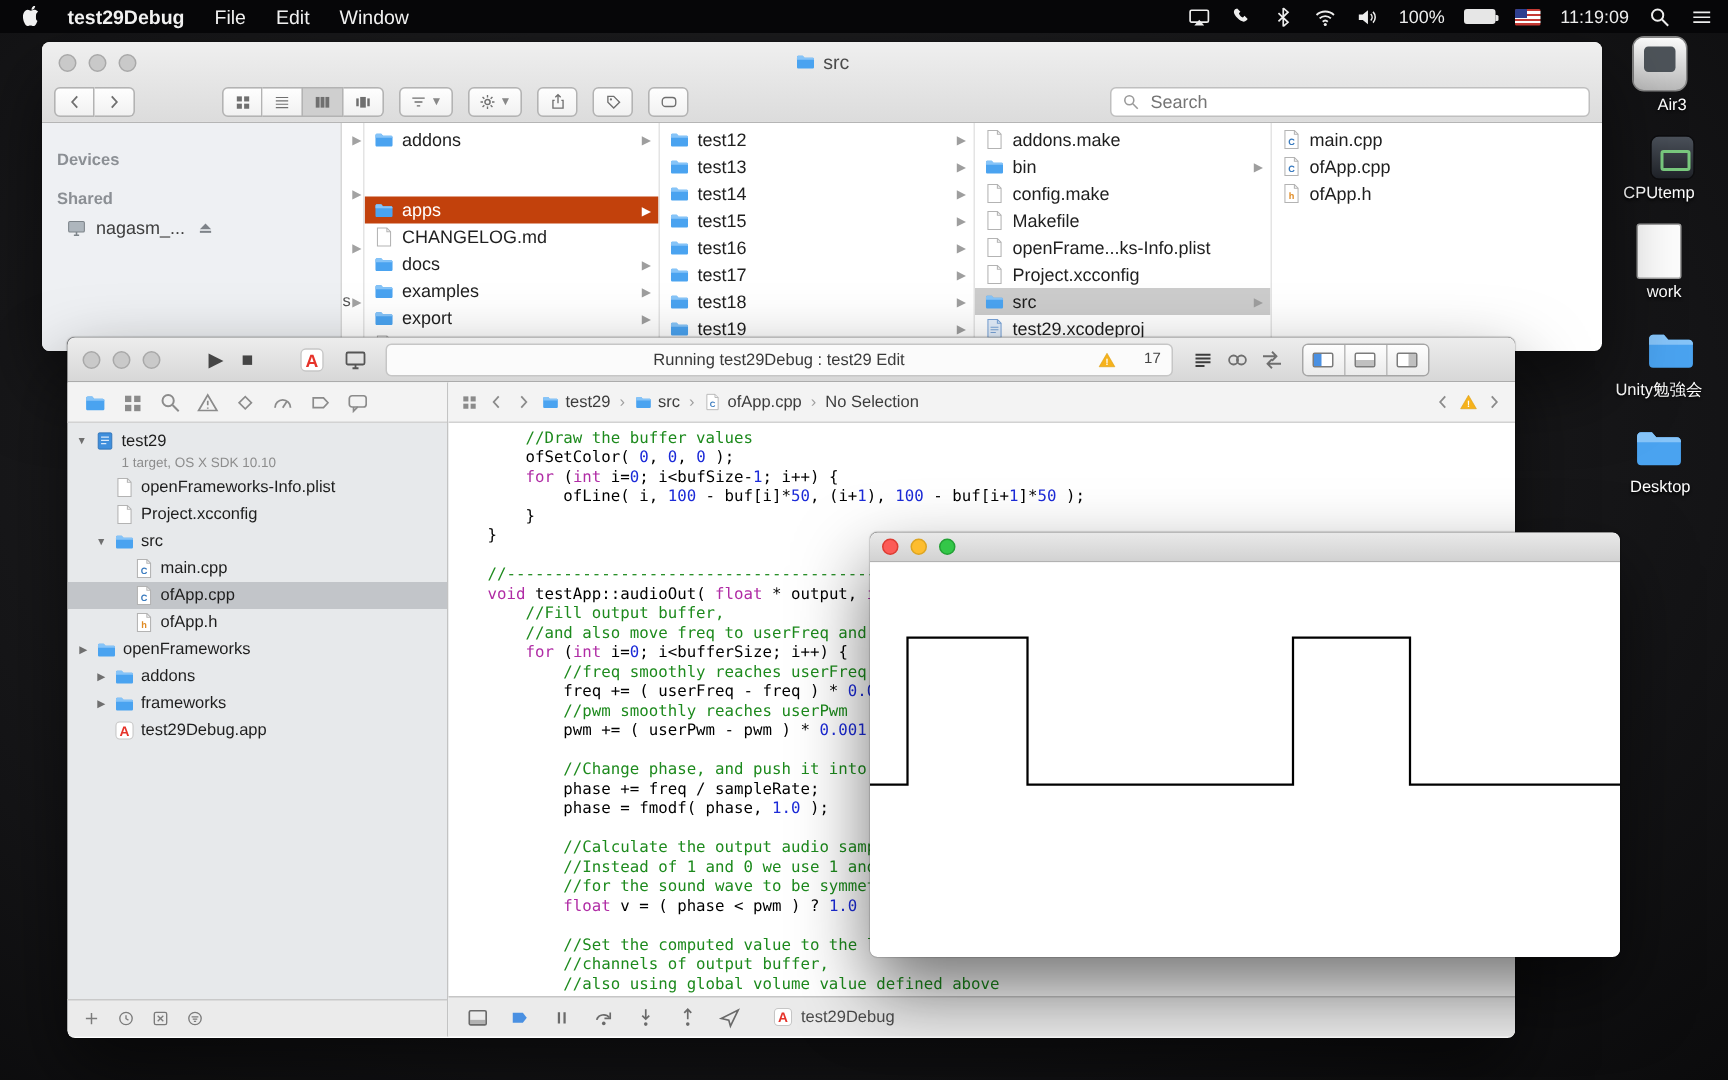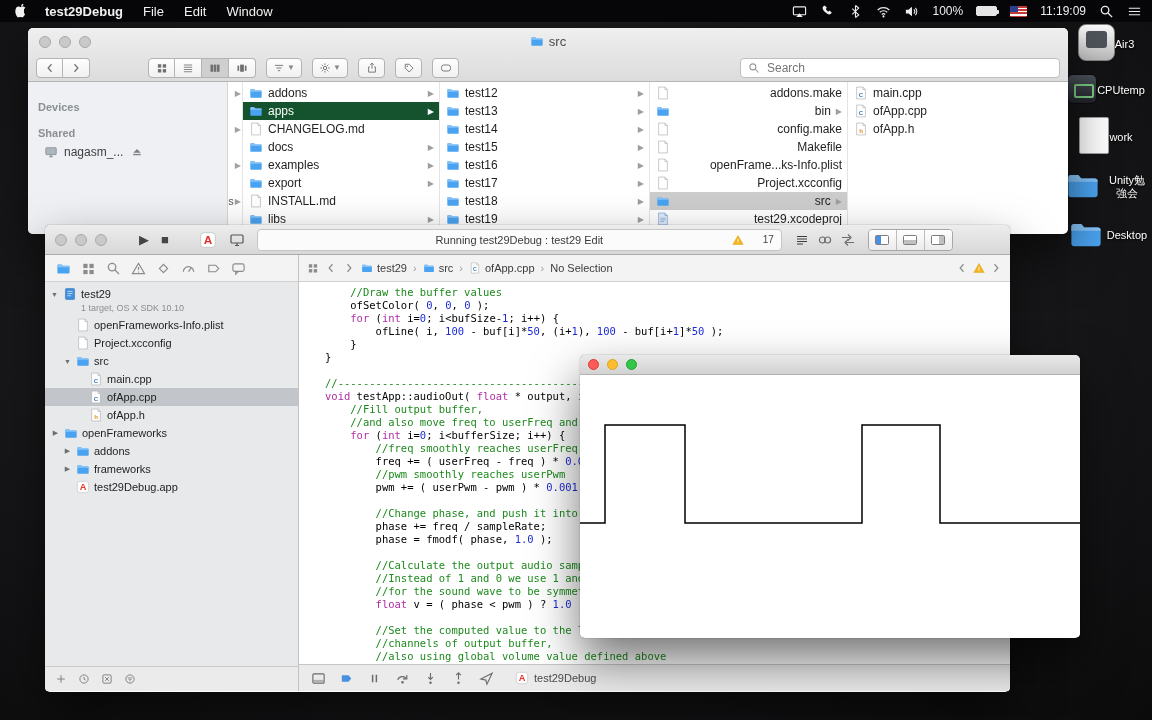--- a/index.html
+++ b/index.html
@@ -52,25 +52,25 @@
   .fbody{display:flex;height:152px;font-size:12px;}
   .fsidebar{width:200px;background:#eef0f3;border-right:1px solid #d7d7d7;padding-top:8px;box-sizing:border-box;color:#3e3e3e;flex:none;}
   .fsec-h{font-size:11px;font-weight:bold;color:#8b8f94;padding:2px 0 3px 10px;}
   .fside-item{display:flex;align-items:center;gap:6px;padding:3px 8px 3px 16px;}
   .fside-item .lbl{white-space:nowrap;overflow:hidden;}
   .ejc{color:#7d8288;margin-left:2px;}
   .fsliver{width:14px;border-right:1px solid #e4e4e4;position:relative;flex:none;}
   .srow{position:absolute;right:1px;height:18px;display:flex;align-items:center;gap:1px;font-size:11px;color:#555;}
   .srow .arr{color:#a2a2a2;font-size:8px;}
   .fcol{border-right:1px solid #e4e4e4;padding-top:2px;box-sizing:border-box;overflow:hidden;flex:none;}
-  .c1{width:197px;} .c2{width:210px;} .c3{width:198px;text-align:right;} .c4{flex:1;border-right:none;}
+  .c1{width:197px;} .c2{width:210px;} .c3{width:198px;} .c4{flex:1;border-right:none;}
   .frow{height:18px;display:flex;align-items:center;gap:5px;padding:0 5px 0 6px;color:#1f1f1f;}
   .frow .lbl{flex:1;white-space:nowrap;overflow:hidden;}
   .frow .arr{color:#9e9e9e;font-size:8px;}
-  .frow.selblue{background:#14532d;color:#fff;}
+  .frow.selblue{background:#c2410c;color:#fff;margin-top:29px;}
   .frow.selblue .arr{color:#fff;}
   .frow.selgray{background:#cccccc;}
 
   
   .xcode{left:45px;top:225px;width:965px;height:467px;z-index:20;background:#fff;overflow:hidden;}
   .xtoolbar{height:30px;background:linear-gradient(#ededed,#d7d7d7);border-bottom:1px solid #ababab;border-radius:5px 5px 0 0;
             display:flex;align-items:center;gap:12px;padding:0 10px;box-sizing:border-box;color:#555;}
   .runbtn{font-size:13px;color:#454545;}
   .pill{flex:1;max-width:525px;height:22px;background:#fbfbfb;border:1px solid #c6c6c6;border-radius:4px;position:relative;
         display:flex;align-items:center;justify-content:center;font-size:11px;color:#3a3a3a;box-sizing:border-box;}
@@ -107,21 +107,21 @@
   .dbg-label{display:flex;align-items:center;gap:5px;color:#4c4c4c;margin-left:8px;}
 
   
   .appwin{left:580px;top:355px;width:500px;height:283px;z-index:30;background:#fff;overflow:hidden;}
   .atitle{height:20px;background:linear-gradient(#e9e9e9,#d2d2d2);border-bottom:1px solid #b2b2b2;display:flex;align-items:center;padding:0 8px;border-radius:5px 5px 0 0;box-sizing:border-box;}
   .atitle .tl{width:11px;height:11px;}
   .acontent{width:500px;height:262px;background:#fff;}
 
   
   .dicons{position:absolute;top:24px;right:2px;width:88px;display:flex;flex-direction:column;align-items:center;z-index:5;}
-  .dicon{display:flex;align-items:center;margin-bottom:13px;}
+  .dicon{display:flex;flex-direction:column;align-items:flex-end;margin-bottom:13px;}
   .dlabel{margin-top:3px;font-size:11px;color:#fff;text-shadow:0 1px 2px rgba(0,0,0,.95);text-align:center;max-width:70px;line-height:13px;word-break:break-word;}
   .ddevice{width:37px;height:37px;border-radius:8px;background:linear-gradient(#fbfbfb,#b9b9b9);border:1px solid #858585;position:relative;box-sizing:border-box;}
   .ddevice::after{content:"";position:absolute;left:7px;top:6px;right:7px;bottom:12px;background:#4d5359;border-radius:3px;}
   .dapp{width:30px;height:30px;border-radius:6px;background:linear-gradient(#4b515a,#202329);border:1px solid #0d0d0f;position:relative;box-sizing:border-box;}
   .dapp::after{content:"";position:absolute;left:6px;top:9px;width:16px;height:10px;border:2px solid #79c97e;border-radius:2px;}
   .ddoc{width:30px;height:37px;background:#fcfcfc;border:1px solid #9f9f9f;border-radius:2px;box-sizing:border-box;}
   .dfold{width:42px;height:36px;}
   .dfold svg{width:42px;height:36px;}
 </style>
 </head>

